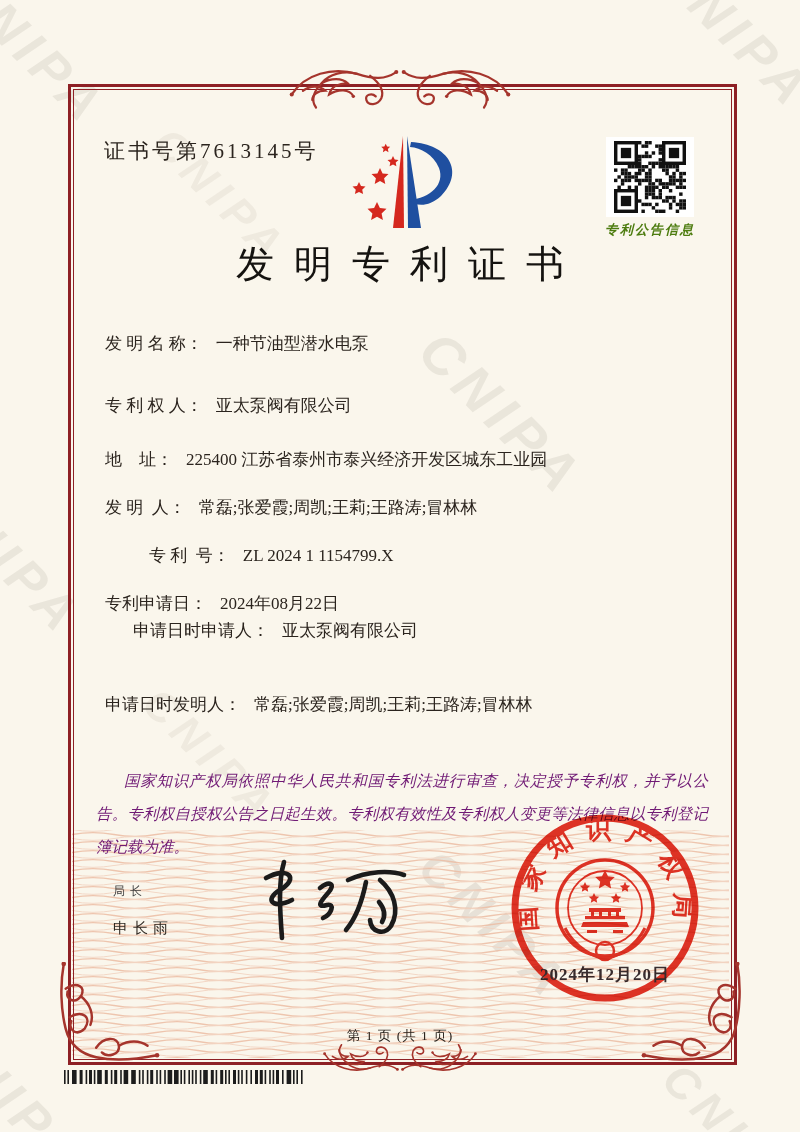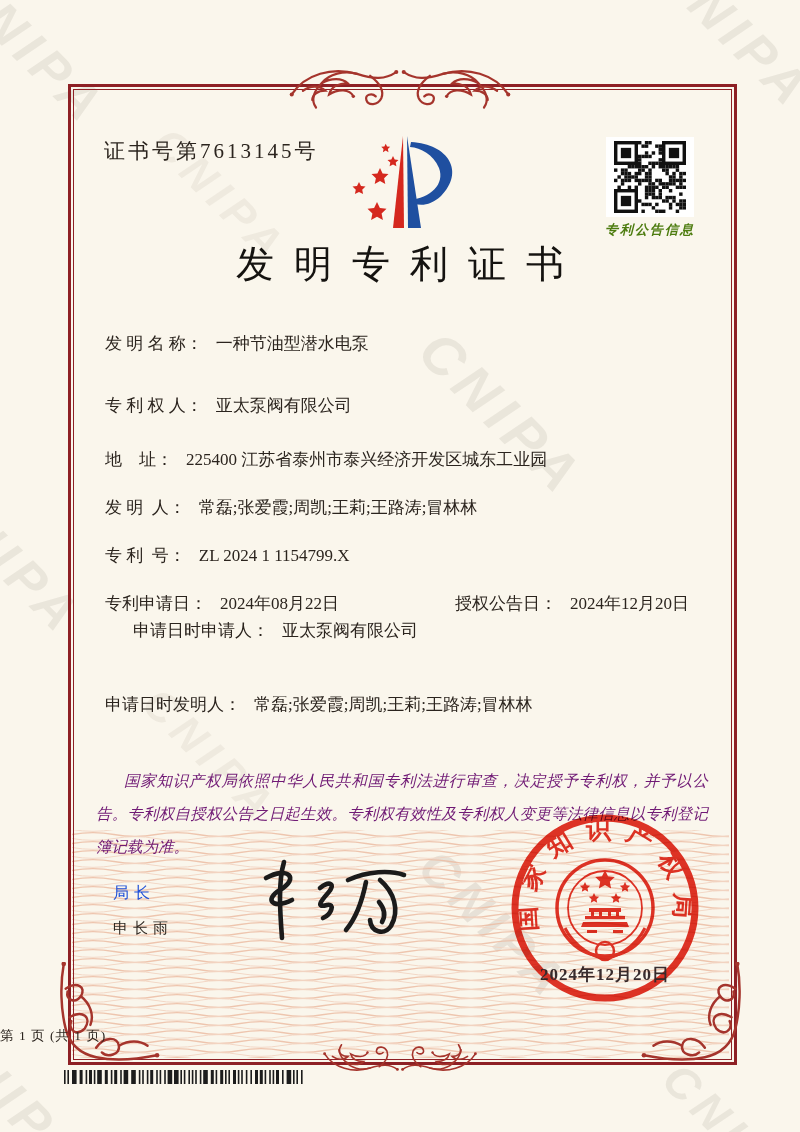--- a/index.html
+++ b/index.html
@@ -43,38 +43,38 @@
   
   .title{left:0;top:239px;width:100%;text-align:center;font-size:38px;color:#151310;
          letter-spacing:20px;text-indent:20px;z-index:4;}
 
   
   .row{position:absolute;left:105px;width:610px;font-size:17px;z-index:4;white-space:nowrap;}
   .row .lab{white-space:pre;}
   .row .val{margin-left:13px;}
   .row .col2{position:absolute;left:350px;white-space:nowrap;}
   .r0{top:332px;} .r1{top:394px;} .r2{top:448px;} .r3{top:496px;}
-  .r4{top:544px;} .r5{top:592px;} .r6{top:619px;margin-left:28px;} .r7{top:676px;margin-top:17px;}
+  .r4{top:544px;margin-left:44px;} .r5{top:592px;} .r6{top:619px;margin-left:28px;} .r7{top:676px;margin-top:17px;}
 
   
   .para{left:96px;top:764px;width:612px;font-size:15.5px;line-height:33px;
         font-style:italic;text-align:justify;text-indent:1.8em;z-index:4;color:#701a75;}
 
   
-  .sig-title{left:113px;top:883px;font-size:16px;letter-spacing:5px;z-index:4;
-             font-family:"Liberation Sans","DejaVu Sans",sans-serif;color:#1d4ed8;}
+  .sig-title{left:113px;top:883px;font-size:12px;letter-spacing:5px;z-index:4;
+             font-family:"Liberation Sans","DejaVu Sans",sans-serif;color:#404040;}
   .sig-name{left:113px;top:919px;font-size:15px;letter-spacing:5px;z-index:4;
             font-family:"Liberation Sans","DejaVu Sans",sans-serif;color:#2e2720;}
   .sig-hand{left:228px;top:850px;width:205px;height:96px;z-index:4;}
 
   
   .seal{left:505px;top:808px;width:200px;height:200px;z-index:5;mix-blend-mode:multiply;opacity:.95;}
 
   
-  .page-no{left:0;top:1027px;width:100%;font-size:13.5px;z-index:4;letter-spacing:1px;}
+  .page-no{left:0;top:1027px;width:100%;text-align:center;font-size:13.5px;z-index:4;letter-spacing:1px;}
   .barcode{left:64px;top:1070px;width:242px;height:15px;z-index:4;}
 </style>
 </head>
 <body>
 
 <div class="wm wm1">CNIPA</div>
 <div class="wm wm2">CNIPA</div>
 <div class="wm wm3">CNIPA</div>
 <div class="wm wm4">CNIPA</div>
 <div class="wm wm5">CNIPA</div>
@@ -340,21 +340,20 @@
   <span class="lab">地    址：</span><span class="val">225400 江苏省泰州市泰兴经济开发区城东工业园</span>
 </div>
 <div class="row r3">
   <span class="lab">发 明  人：</span><span class="val">常磊;张爱霞;周凯;王莉;王路涛;冒林林</span>
 </div>
 <div class="row r4">
   <span class="lab">专 利  号：</span><span class="val">ZL 2024 1 1154799.X</span>
 </div>
 <div class="row r5">
   <span class="lab">专利申请日：</span><span class="val">2024年08月22日</span>
-  <span class="col2"><span class="lab">授权公告日：</span><span class="val">2024年12月20日</span></span>
 </div>
 <div class="row r6">
   <span class="lab">申请日时申请人：</span><span class="val">亚太泵阀有限公司</span>
 </div>
 <div class="row r7">
   <span class="lab">申请日时发明人：</span><span class="val">常磊;张爱霞;周凯;王莉;王路涛;冒林林</span>
 </div>
 
 <div class="abs para">国家知识产权局依照中华人民共和国专利法进行审查，决定授予专利权，并予以公告。专利权自授权公告之日起生效。专利权有效性及专利权人变更等法律信息以专利登记簿记载为准。</div>
 

